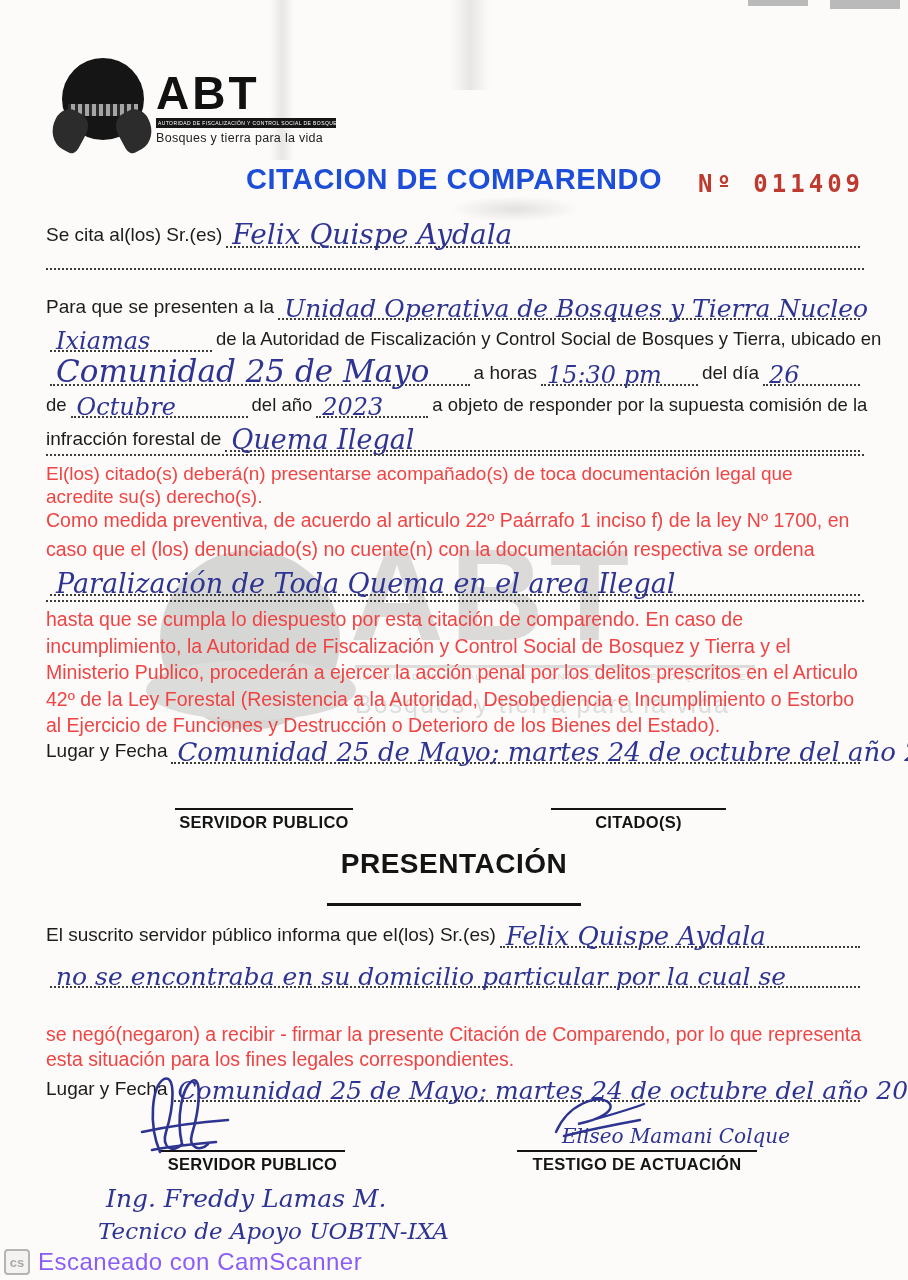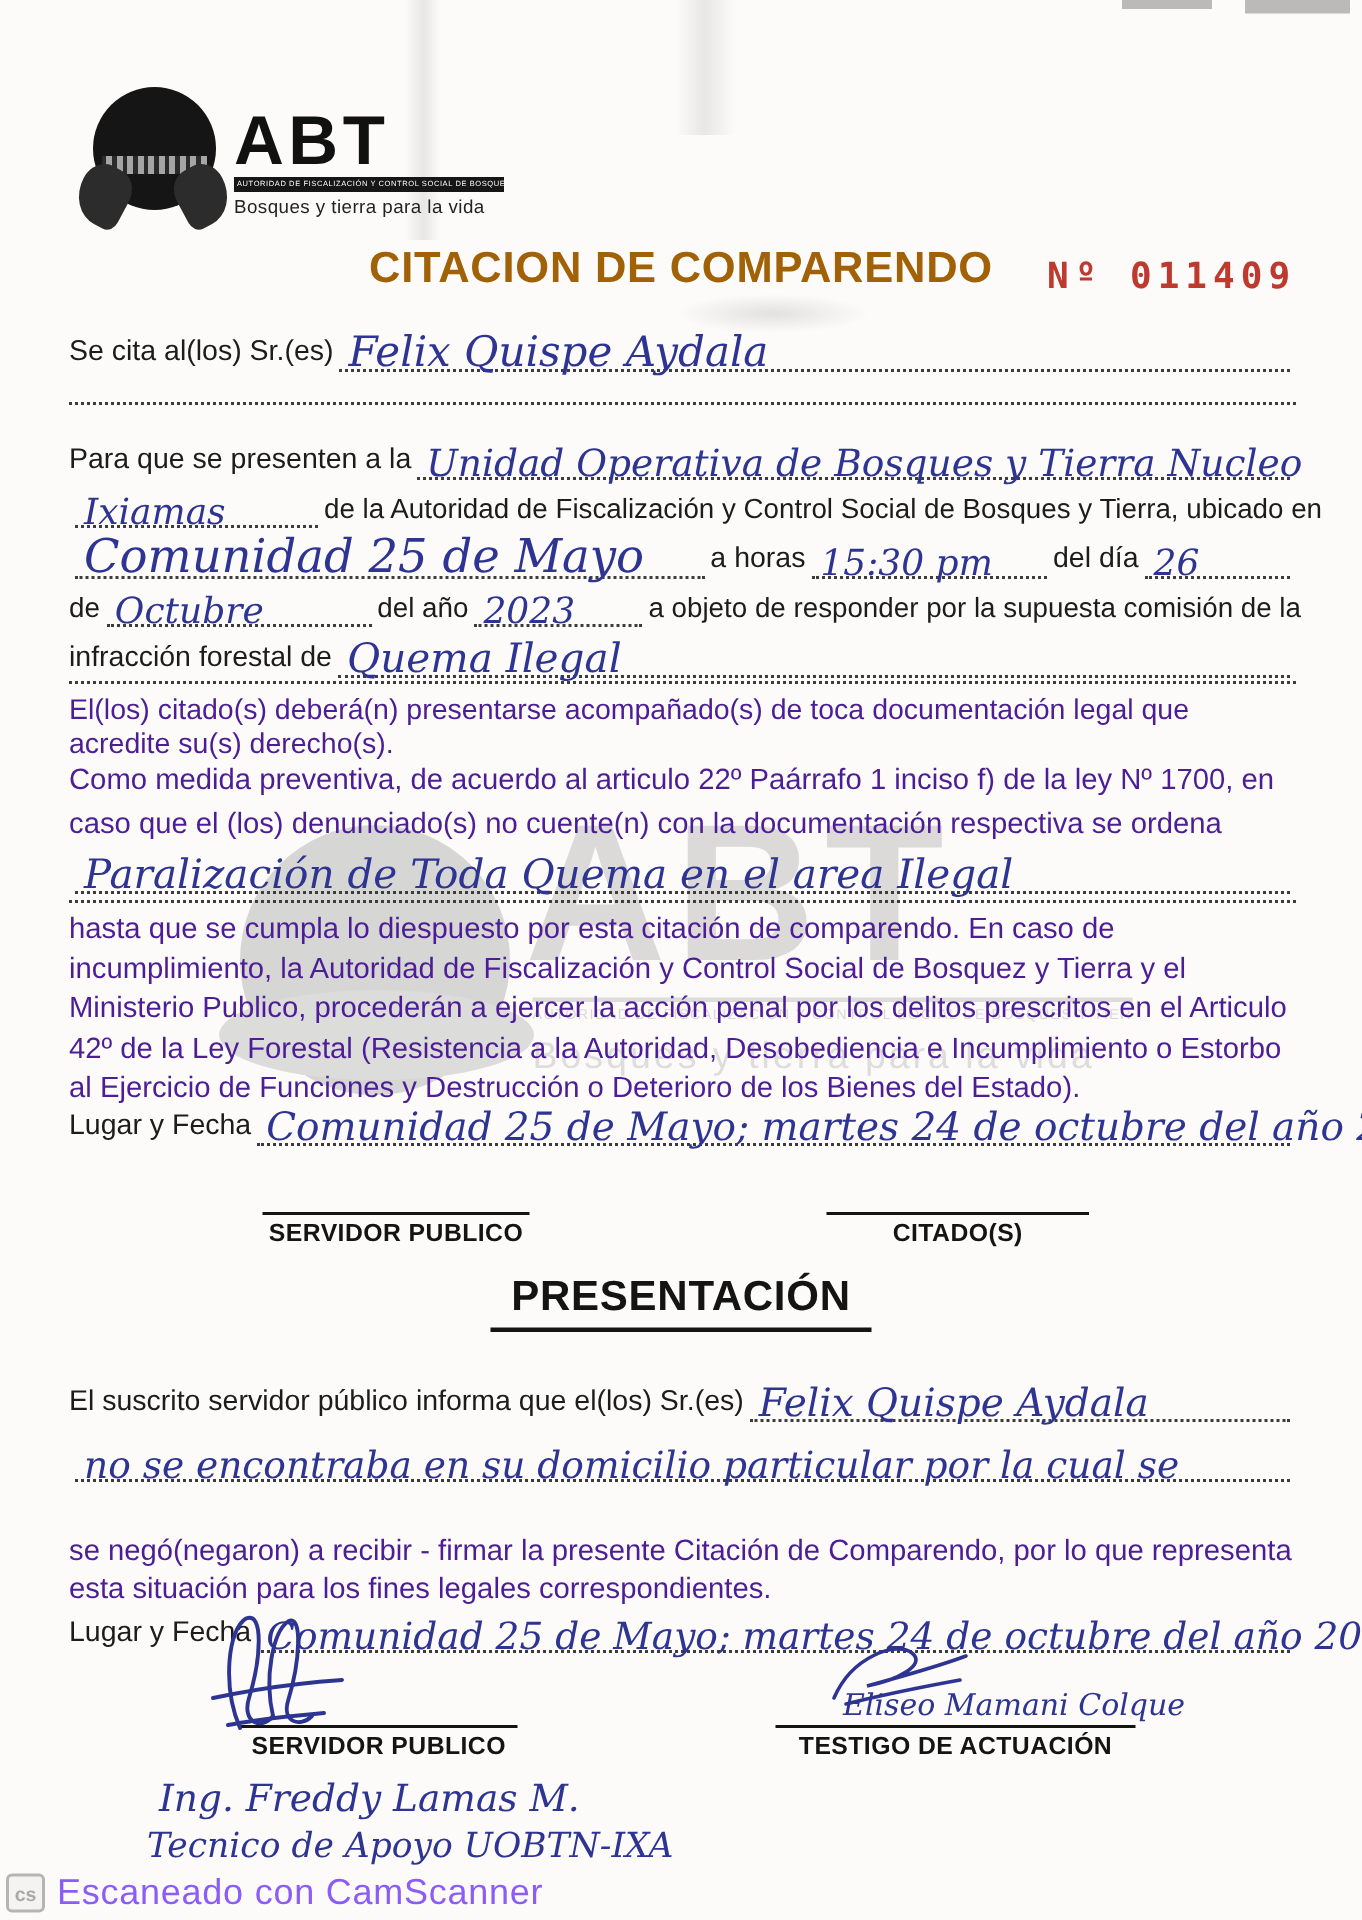--- a/index.html
+++ b/index.html
@@ -23,21 +23,21 @@
   .hand.l{left:0px;top:52px;transform:rotate(28deg);}
   .hand.r{right:-4px;top:52px;transform:rotate(-28deg) scaleX(-1);}
   .logo-text{margin-left:8px;padding-top:12px;}
   .logo-abbr{font-size:46px;font-weight:bold;letter-spacing:3px;line-height:1;color:#111;}
   .logo-bar{width:176px;background:#161616;color:#fff;font-size:5px;letter-spacing:.4px;
     padding:2px 2px;white-space:nowrap;overflow:hidden;margin-top:2px;}
   .logo-tagline{font-size:12.5px;color:#222;margin-top:3px;letter-spacing:.3px;}
 
   
   .doc-title{position:absolute;left:0;top:163px;width:908px;text-align:center;
-    font-size:29px;font-weight:bold;letter-spacing:.5px;color:#a16207;z-index:2;}
+    font-size:29px;font-weight:bold;letter-spacing:.5px;color:#1d4ed8;z-index:2;}
   .stamp-number{position:absolute;left:698px;top:170px;color:#bf3a2e;
     font-family:"DejaVu Sans Mono",monospace;font-weight:bold;font-size:24px;letter-spacing:4px;z-index:2;}
 
   
   .watermark{position:absolute;left:160px;top:540px;width:640px;height:210px;opacity:.38;z-index:0;}
   .wm-globe{position:absolute;left:0;top:10px;width:180px;height:180px;border-radius:50%;background:#9b9b9b;}
   .wm-hands{position:absolute;left:-14px;top:120px;width:210px;height:60px;border-radius:50%;background:#ababab;}
   .wm-abbr{position:absolute;left:190px;top:-10px;font-size:130px;font-weight:bold;letter-spacing:6px;color:#a6a6a6;line-height:1;}
   .wm-bar{position:absolute;left:195px;top:125px;width:400px;font-size:9.5px;letter-spacing:1px;color:#9f9f9f;
     border-top:3px solid #ababab;padding-top:3px;white-space:nowrap;overflow:hidden;}
@@ -46,28 +46,28 @@
   
   .row{position:absolute;left:46px;width:818px;display:flex;align-items:flex-end;
     font-size:19px;color:#1c1c1c;z-index:1;}
   .row .lbl{white-space:nowrap;padding-bottom:2px;}
   .fill{flex:1;border-bottom:2px dotted #3c3c3c;display:flex;align-items:flex-end;
     padding:0 6px;min-width:0;margin:0 4px;}
   .fill.fixed{flex:0 0 auto;}
   .hw{font-family:"DejaVu Serif",serif;font-style:italic;color:#2e3491;
     white-space:nowrap;position:relative;top:3px;line-height:1;}
   .dotline{position:absolute;left:46px;width:818px;border-bottom:2px dotted #3c3c3c;z-index:1;}
-  .para{position:absolute;left:46px;width:818px;font-size:19.5px;color:#4c1d95;z-index:1;}
+  .para{position:absolute;left:46px;width:818px;font-size:19.5px;color:#ef4444;z-index:1;}
 
   
   .sig-line{position:absolute;border-top:2.5px solid #141414;text-align:center;z-index:1;margin-left:12px;}
   .sig-line .sig-label{font-weight:bold;font-size:16.5px;letter-spacing:.3px;padding-top:3px;color:#141414;}
   .presentacion{position:absolute;left:0;top:848px;width:908px;text-align:center;z-index:1;}
   .presentacion span{display:inline-block;font-size:28px;font-weight:bold;letter-spacing:.5px;
-    border-bottom:3.5px solid #141414;padding:0 14px 5px;color:#141414;}
+    border-bottom:3.5px solid #141414;padding:0 14px 23px;color:#141414;}
   .sig-svg{position:absolute;z-index:2;}
   .hw-free{position:absolute;font-family:"DejaVu Serif",serif;font-style:italic;color:#2e3491;
     white-space:nowrap;z-index:2;line-height:1;}
 
   
   .scan-footer{position:absolute;left:4px;bottom:4px;display:flex;align-items:center;gap:8px;z-index:3;}
   .cs-badge{width:22px;height:22px;border:2px solid #b5b5b5;border-radius:4px;color:#a9a9a9;
     font-size:13px;font-weight:bold;display:flex;align-items:center;justify-content:center;background:#f4f3f2;}
   .scan-text{font-size:24px;color:#8b5cf6;letter-spacing:.5px;}
 </style>

